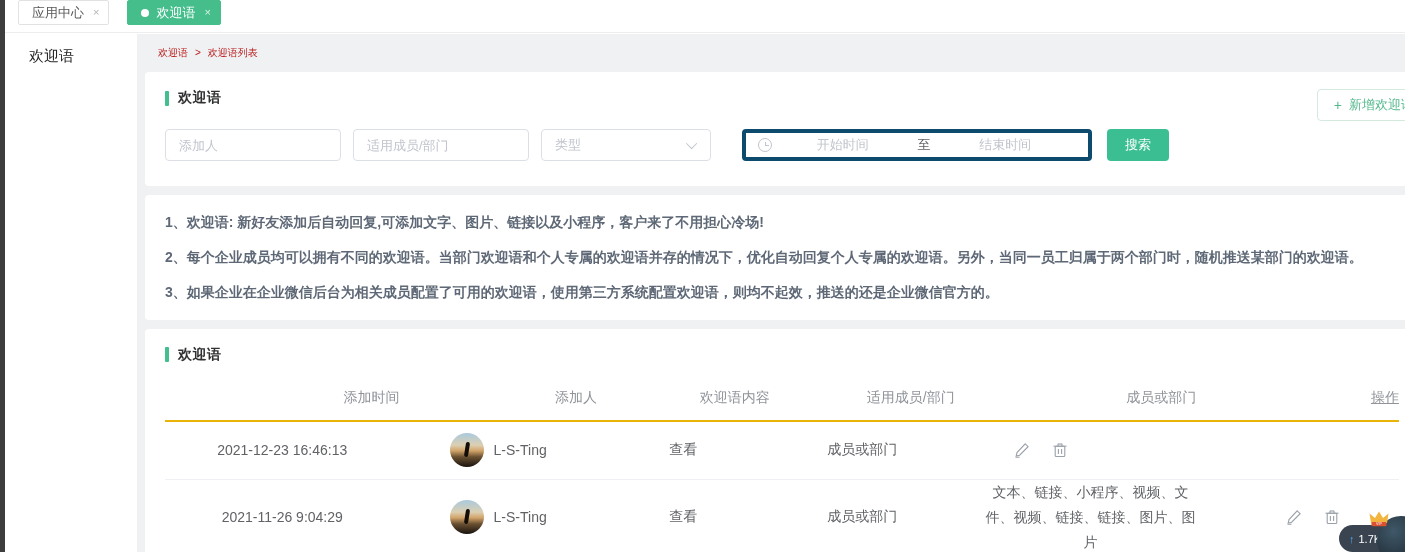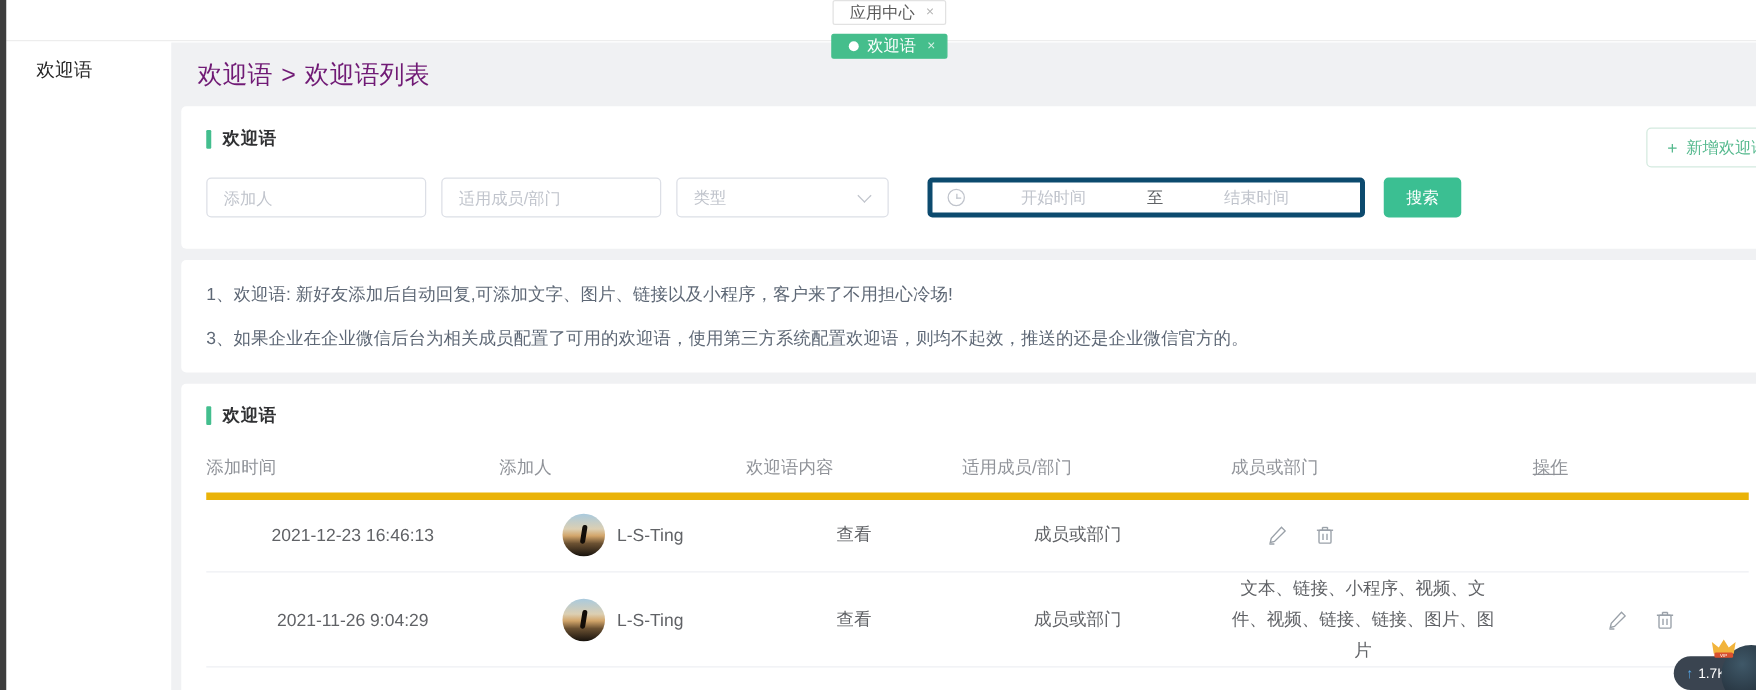--- a/index.html
+++ b/index.html
@@ -5,35 +5,35 @@
   * { margin:0; padding:0; box-sizing:border-box; }
   html,body { width:1405px; height:552px; }
   body {
     font-family:"Liberation Sans","DejaVu Sans",sans-serif;
     background:#ffffff; position:relative; overflow:hidden; color:#333;
   }
   .left-strip { position:absolute; left:0; top:0; width:5px; height:552px; background:#3d3d3d; z-index:30; }
 
   
   .tabbar { position:absolute; left:5px; top:0; right:0; height:33px; background:#fff;
-    border-bottom:1px solid #ededed; display:flex; align-items:center; padding-left:13px; gap:7px; z-index:10;flex-direction:column; }
+    border-bottom:1px solid #ededed; display:flex; align-items:flex-start; padding-left:13px; gap:18px; z-index:10; }
   .tab { height:25px; display:flex; align-items:center; gap:9px; padding:0 9px 0 13px;
     font-size:13px; border:1px solid #e2e2e2; background:#fff; color:#595959; border-radius:2px; cursor:default; }
   .tab .close { font-size:11px; color:#b3b3b3; line-height:1; }
   .tab.active { background:#45be8c; border-color:#45be8c; color:#fff; }
   .tab.active .close { color:#d9f2e6; }
   .tab .dot { width:8px; height:8px; border-radius:50%; background:#fff; margin-right:-2px; }
 
   
   .sidebar { position:absolute; left:5px; top:34px; width:132px; bottom:0; background:#fff; }
   .sidebar-item { padding:13px 0 0 24px; font-size:15px; color:#262626; cursor:pointer; }
 
   
   .main { position:absolute; left:137px; top:34px; right:0; bottom:0; background:#f0f1f3; overflow:hidden; }
-  .breadcrumb { padding:12px 0 12px 21px; font-size:20px; color:#701a75; }
+  .breadcrumb { padding:12px 0 12px 21px; font-size:10px; color:#b91c1c; }
   .breadcrumb span { cursor:pointer; }
   .crumb-sep { padding:0 7px; }
 
   .card { background:#fff; border-radius:4px; margin:0 -14px 9px 8px; position:relative; }
 
   .section-title { display:flex; align-items:center; gap:9px; }
   .green-bar { width:4px; height:15px; background:#43be8e; border-radius:1px; }
   .section-title b { font-size:14px; color:#303133; letter-spacing:.5px; }
 
   
@@ -57,27 +57,27 @@
   .clock:after  { content:""; position:absolute; left:6px; top:6px; width:4px; height:1px; background:#c0c4cc; }
   .search-btn { margin-left:15px; width:62px; height:32px; background:#3bbf92; color:#fff;
     font-size:13px; border:none; border-radius:4px; cursor:pointer; }
   .add-btn { position:absolute; top:17px; right:-12px; height:32px; padding:0 16px;
     background:#fff; border:1px solid #d2ead e; border:1px solid #d4eadf; color:#55b98e; font-size:13px;
     border-radius:4px; display:flex; align-items:center; gap:7px; cursor:pointer; white-space:nowrap; }
   .add-btn .plus { font-size:14px; }
 
   
   .card.notes { padding:10px 20px; font-size:14px; color:#5e6876; }
-  .note-line { padding:8px 0; line-height:1.35; }
+  .note-line { padding:8px 0; line-height:1.35;font-weight:bold; }
 
   
   .card.table-card { padding:17px 20px 0; margin-bottom:0; height:300px; }
   .tbl { margin-top:12px; }
-  .thead { display:flex; align-items:center; height:46px; border-bottom:6px solid #eab308;
-    color:#909399; font-size:14px; text-align:left; }
+  .thead { display:flex; align-items:center; height:46px; border-bottom:2px solid #eab308;
+    color:#909399; font-size:14px; text-align:right; }
   .trow { display:flex; align-items:center; min-height:58px; border-bottom:1px solid #eef0f4;
     color:#606266; font-size:14px; text-align:center; }
   .c1 { width:19%; } .c2 { width:16%; } .c3 { width:14%; }
   .c4 { width:15%; } .c5 { width:22%; padding:0 30px; line-height:1.8; } .c6 { width:14%;text-decoration:underline; }
   .adder-cell { display:flex; align-items:center; justify-content:center; gap:10px; }
   .avatar { width:34px; height:34px; border-radius:50%; overflow:hidden; position:relative; flex:none;
     background:linear-gradient(180deg,#a9cade 0%,#dccfb2 36%,#d2a express 0,#d2a56a 52%,#6b5132 70%,#17120d 100%);
     background:linear-gradient(180deg,#a9cade 0%,#dccfb2 36%,#d2a56a 52%,#6b5132 70%,#17120d 100%); }
   .avatar:after { content:""; position:absolute; left:15px; top:9px; width:4px; height:15px;
     background:#120d08; border-radius:2px; transform:rotate(9deg); }
@@ -146,20 +146,21 @@
         <span class="date-ph">开始时间</span>
         <span class="to-label">至</span>
         <span class="date-ph">结束时间</span>
       </div>
       <button class="search-btn">搜索</button>
     </div>
   </div>
 
   <div class="card notes">
     <div class="note-line">1、欢迎语: 新好友添加后自动回复,可添加文字、图片、链接以及小程序，客户来了不用担心冷场!</div>
+    <div class="note-line">2、每个企业成员均可以拥有不同的欢迎语。当部门欢迎语和个人专属的欢迎语并存的情况下，优化自动回复个人专属的欢迎语。另外，当同一员工归属于两个部门时，随机推送某部门的欢迎语。</div>
     <div class="note-line">3、如果企业在企业微信后台为相关成员配置了可用的欢迎语，使用第三方系统配置欢迎语，则均不起效，推送的还是企业微信官方的。</div>
   </div>
 
   <div class="card table-card">
     <div class="section-title">
       <span class="green-bar"></span>
       <b>欢迎语</b>
     </div>
 
     <div class="tbl">

